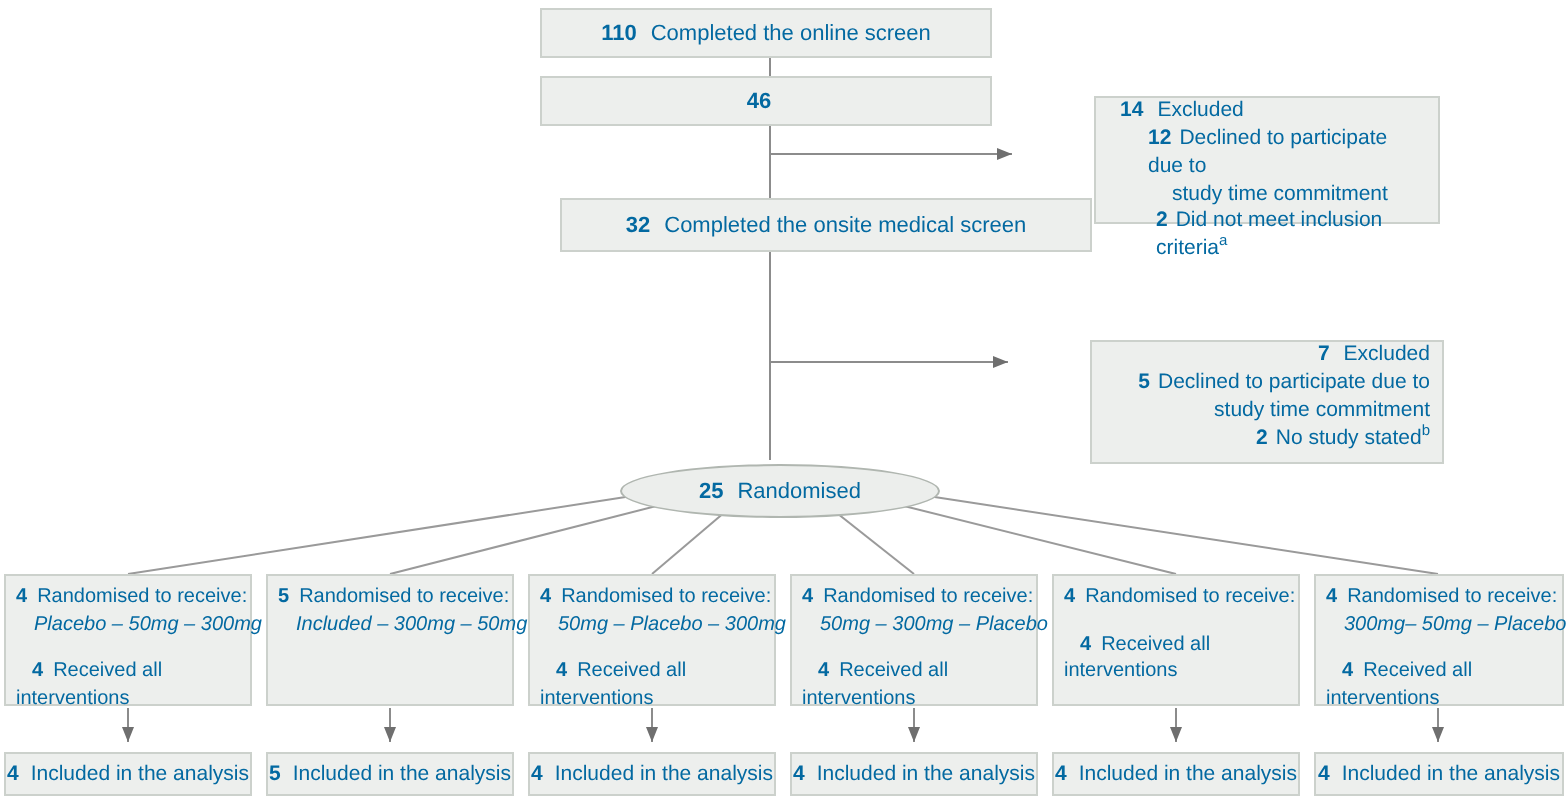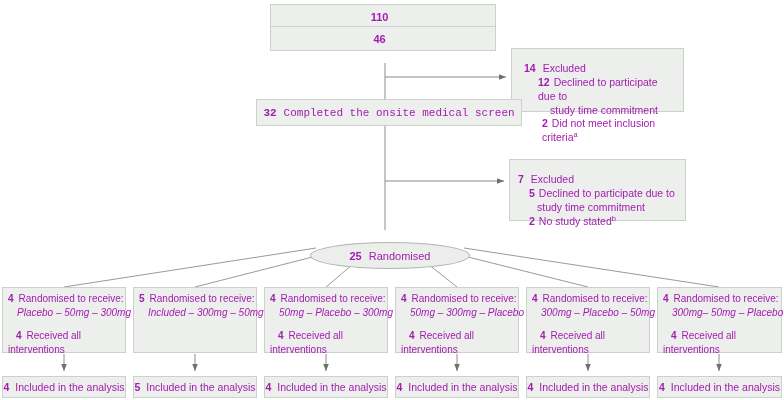--- a/index.html
+++ b/index.html
@@ -1,25 +1,25 @@
 <!DOCTYPE html>
 <html><head>
 <meta charset="utf-8">
 <style>
   html,body{margin:0;padding:0;background:#fff;}
   .canvas{position:relative;width:784px;height:400px;background:#ffffff;
-          font-family:"Liberation Sans", sans-serif;color:#a21caf;overflow:hidden;}
+          font-family:"Liberation Sans", sans-serif;color:#0369a1;overflow:hidden;}
   svg.wires{position:absolute;left:0;top:0;z-index:0;}
   .box{position:absolute;background:#edefed;border:1px solid #ccd1cc;box-sizing:border-box;z-index:1;}
   .cbox{display:flex;align-items:center;justify-content:center;font-size:11px;}
   .cbox b{margin-right:7px;}
   .ellipse{position:absolute;background:#eceeec;border:1px solid #b0b6b0;border-radius:50%;
            display:flex;align-items:center;justify-content:center;font-size:11px;z-index:1;box-sizing:border-box;}
   .ellipse b{margin-right:7px;}
-  .excl{font-size:10.5px;line-height:1.32;padding:13px 6px;}
+  .excl{font-size:10.5px;line-height:1.32;padding:0 6px;margin-left:36px;}
   .x-l1{padding-left:6px;}  .x-l1 b{margin-right:7px;}
   .x-l2{padding-left:20px;} .x-l2 b{margin-right:4px;}
   .x-l3{padding-left:32px;}
   .x-l4{padding-left:24px;} .x-l4 b{margin-right:4px;}
   sup{font-size:7.5px;vertical-align:super;line-height:0;}
   .arm{font-size:10px;line-height:1.35;padding:4px 5px;height:66px;width:124px;top:287px;}
   .arm-l1{white-space:nowrap;} .arm-l1 b{margin-right:5px;}
   .arm-seq{font-style:italic;margin-left:9px;white-space:nowrap;}
   .arm-l3{margin-top:10px;text-indent:8px;} .arm-l3 b{margin-right:5px;}
   .ana{top:376px;height:22px;width:124px;font-size:10.5px;}
@@ -54,58 +54,59 @@
     <line x1="64" y1="354" x2="64" y2="371" stroke="#8c8c8c" stroke-width="1" marker-end="url(#arr)"></line>
     <line x1="195" y1="354" x2="195" y2="371" stroke="#8c8c8c" stroke-width="1" marker-end="url(#arr)"></line>
     <line x1="326" y1="354" x2="326" y2="371" stroke="#8c8c8c" stroke-width="1" marker-end="url(#arr)"></line>
     <line x1="457" y1="354" x2="457" y2="371" stroke="#8c8c8c" stroke-width="1" marker-end="url(#arr)"></line>
     <line x1="588" y1="354" x2="588" y2="371" stroke="#8c8c8c" stroke-width="1" marker-end="url(#arr)"></line>
     <line x1="719" y1="354" x2="719" y2="371" stroke="#8c8c8c" stroke-width="1" marker-end="url(#arr)"></line>
   </svg>
 
   <div class="box cbox" style="left:270px;top:4px;width:226px;height:25px;">
     <b>110</b>
+    <span>Completed the online screen</span>
   </div>
 
-  <div class="box cbox" style="left:270px;top:26px;width:226px;height:25px;">
+  <div class="box cbox" style="left:270px;top:38px;width:226px;height:25px;">
     <b>46</b>
   </div>
 
   <div class="box excl" style="left:511px;top:48px;width:173px;height:64px;">
     <div class="x-l1">
       <b>14</b><span>Excluded</span>
     </div>
     <div class="x-l2">
       <b>12</b><span>Declined to participate due to</span>
     </div>
     <div class="x-l3">study time commitment</div>
     <div class="x-l4">
       <b>2</b><span>Did not meet inclusion criteria</span><sup>a</sup>
     </div>
   </div>
 
-  <div class="box cbox" style="left:256px;top:99px;width:266px;height:27px;font-family:Liberation Mono, monospace;">
+  <div class="box cbox" style="left:280px;top:99px;width:266px;height:27px;">
     <b>32</b>
     <span>Completed the onsite medical screen</span>
   </div>
 
-  <div class="box excl" style="left:509px;top:159px;width:177px;height:62px;">
+  <div class="box excl" style="left:509px;top:170px;width:177px;height:62px;text-align:right;">
     <div class="x-l1" style="padding-left:2px;">
       <b>7</b><span>Excluded</span>
     </div>
     <div class="x-l2" style="padding-left:13px;">
       <b>5</b><span>Declined to participate due to</span>
     </div>
     <div class="x-l3" style="padding-left:21px;">study time commitment</div>
     <div class="x-l4" style="padding-left:13px;">
       <b>2</b><span>No study stated</span><sup>b</sup>
     </div>
   </div>
 
-  <div class="ellipse" style="left:310px;top:242px;width:160px;height:27px;align-items:center;">
+  <div class="ellipse" style="left:310px;top:232px;width:160px;height:27px;align-items:center;">
     <b>25</b>
     <span>Randomised</span>
   </div>
 
   <div class="box arm" style="left:2px;">
     <div class="arm-l1"><b>4</b><span>Randomised to receive:</span></div>
     <div class="arm-seq">Placebo – 50mg – 300mg</div>
     <div class="arm-l3"><b>4</b><span>Received all interventions</span></div>
   </div>
   <div class="box cbox ana" style="left:2px;">
@@ -137,21 +138,20 @@
     <div class="arm-seq">50mg – 300mg – Placebo</div>
     <div class="arm-l3"><b>4</b><span>Received all interventions</span></div>
   </div>
   <div class="box cbox ana" style="left:395px;">
     <b>4</b>
       <span>Included in the analysis</span>
   </div>
 
   <div class="box arm" style="left:526px;">
     <div class="arm-l1"><b>4</b><span>Randomised to receive:</span></div>
-    <div class="arm-seq">300mg – Placebo – 50mg</div>
     <div class="arm-l3"><b>4</b><span>Received all interventions</span></div>
   </div>
   <div class="box cbox ana" style="left:526px;">
     <b>4</b>
       <span>Included in the analysis</span>
   </div>
 
   <div class="box arm" style="left:657px;width:125px;">
     <div class="arm-l1"><b>4</b><span>Randomised to receive:</span></div>
     <div class="arm-seq">300mg– 50mg – Placebo</div>

